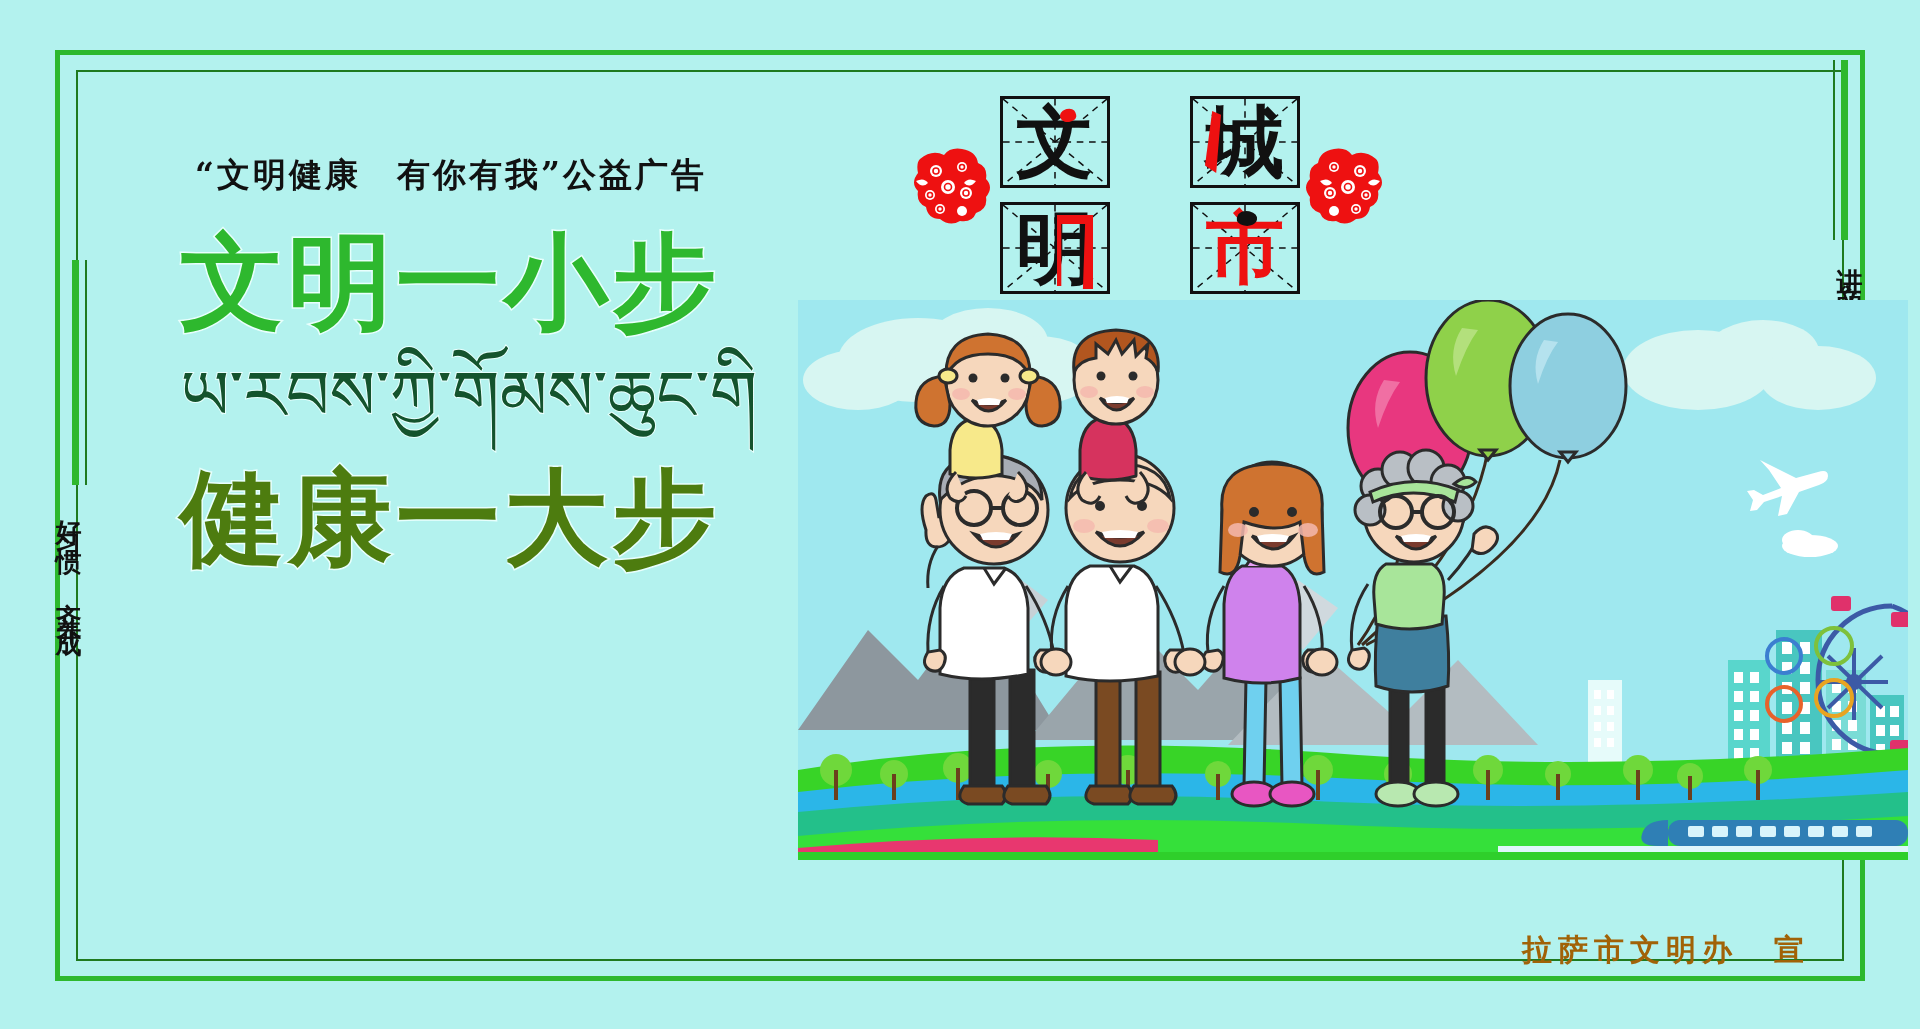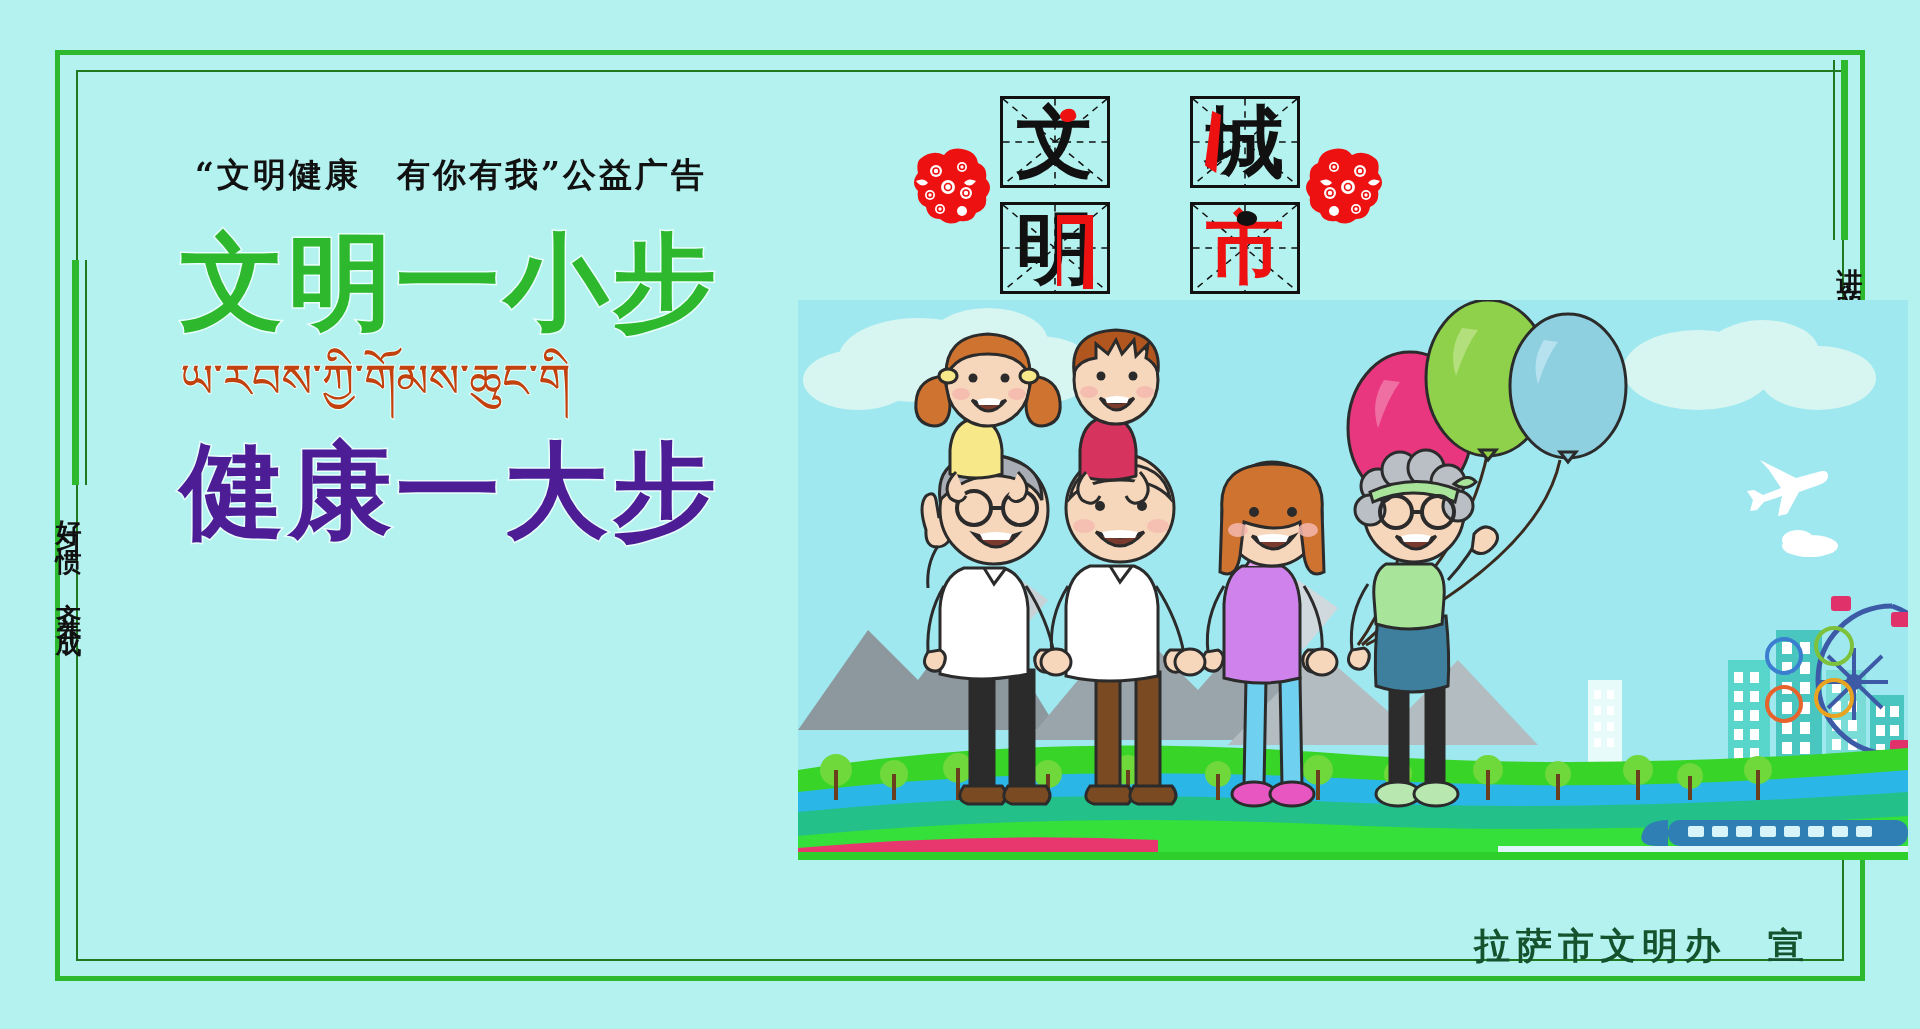--- a/index.html
+++ b/index.html
@@ -36,25 +36,25 @@
     font-family:"DejaVu Sans","Liberation Sans",sans-serif;
     font-weight:bold;
     font-size:104px;
     line-height:1.05;
     letter-spacing:4px;
     white-space:nowrap;
     -webkit-text-stroke:3px #e8fffd;
     paint-order:stroke fill;
   }
   .cn-line.light{color:#2eb82e;}
-  .cn-line.dark{color:#4c1d95;}
+  .cn-line.dark{color:#4d7c0f;}
   .bo-line{
     font-family:"DejaVu Sans","Liberation Sans",sans-serif;
-    font-size:46px;
-    color:#c2410c;
+    font-size:68px;
+    color:#14532d;
     letter-spacing:0px;
     white-space:nowrap;
     line-height:1.25;
     -webkit-text-stroke:2px #e8fffd;
     paint-order:stroke fill;
   }
   .sp1{height:16px;}
   .sp2{height:26px;}
 
   
@@ -91,21 +91,21 @@
     line-height:1;
   }
   .papercut{position:absolute;width:80px;height:90px;}
 
   
   .illus{position:absolute;left:798px;top:300px;width:1110px;height:560px;}
 
   .signature{
     position:absolute;right:110px;bottom:58px;
     font-family:"DejaVu Serif", serif;
-    font-weight:bold;font-size:36px;color:#14532d;letter-spacing:6px;
+    font-weight:bold;font-size:30px;color:#a16207;letter-spacing:6px;
     white-space:nowrap;
   }
 </style>
 </head>
 <body>
 
 <div class="poster">
 
   <div class="frame-outer"></div>
   <div class="frame-inner"></div>

